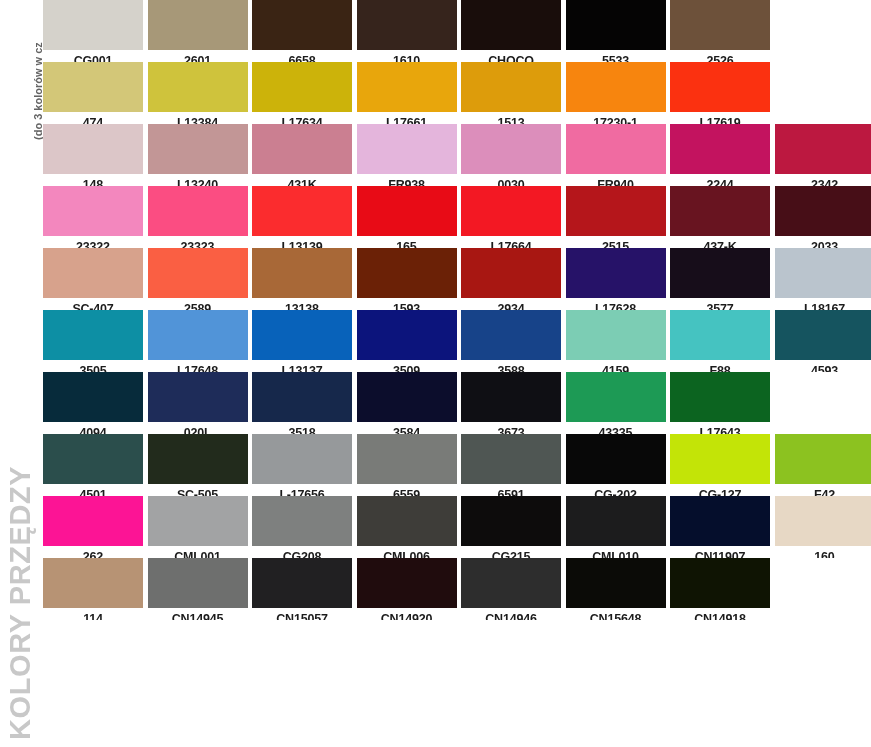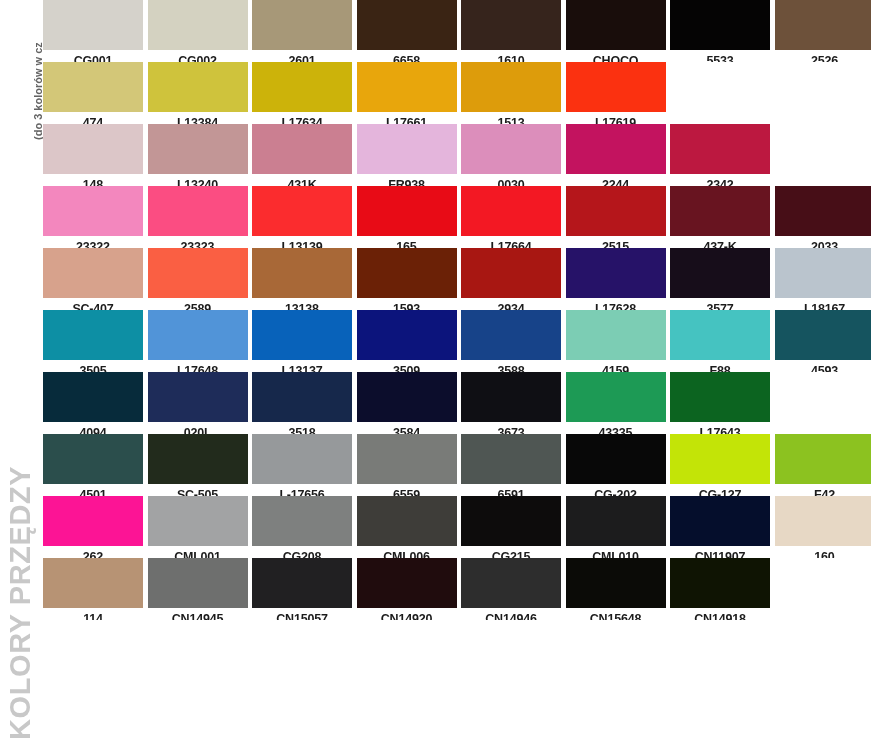--- a/index.html
+++ b/index.html
@@ -117,24 +117,20 @@
     </div>
   </div>
 
   <div id="grid">
       <div class="swatch-row">
         <div class="swatch-cell">
           <div class="swatch-chip" style="background: rgb(213, 210, 203);"></div>
           <div class="swatch-label">CG001</div>
         </div>
         <div class="swatch-cell">
-          <div class="swatch-chip" style="background: rgb(212, 210, 193);"></div>
-          <div class="swatch-label">CG002</div>
-        </div>
-        <div class="swatch-cell">
           <div class="swatch-chip" style="background: rgb(167, 152, 120);"></div>
           <div class="swatch-label">2601</div>
         </div>
         <div class="swatch-cell">
           <div class="swatch-chip" style="background: rgb(58, 36, 20);"></div>
           <div class="swatch-label">6658</div>
         </div>
         <div class="swatch-cell">
           <div class="swatch-chip" style="background: rgb(54, 36, 28);"></div>
           <div class="swatch-label">1610</div>
@@ -167,20 +163,24 @@
         </div>
         <div class="swatch-cell">
           <div class="swatch-chip" style="background: rgb(232, 166, 12);"></div>
           <div class="swatch-label">L17661</div>
         </div>
         <div class="swatch-cell">
           <div class="swatch-chip" style="background: rgb(221, 156, 11);"></div>
           <div class="swatch-label">1513</div>
         </div>
         <div class="swatch-cell">
+          <div class="swatch-chip" style="background: rgb(247, 133, 14);"></div>
+          <div class="swatch-label">17230-1</div>
+        </div>
+        <div class="swatch-cell">
           <div class="swatch-chip" style="background: rgb(251, 49, 16);"></div>
           <div class="swatch-label">L17619</div>
         </div>
       </div>
       <div class="swatch-row">
         <div class="swatch-cell">
           <div class="swatch-chip" style="background: rgb(220, 198, 200);"></div>
           <div class="swatch-label">148</div>
         </div>
         <div class="swatch-cell">
@@ -191,20 +191,24 @@
           <div class="swatch-chip" style="background: rgb(203, 127, 145);"></div>
           <div class="swatch-label">431K</div>
         </div>
         <div class="swatch-cell">
           <div class="swatch-chip" style="background: rgb(228, 181, 220);"></div>
           <div class="swatch-label">FR938</div>
         </div>
         <div class="swatch-cell">
           <div class="swatch-chip" style="background: rgb(220, 142, 187);"></div>
           <div class="swatch-label">0030</div>
+        </div>
+        <div class="swatch-cell">
+          <div class="swatch-chip" style="background: rgb(240, 107, 161);"></div>
+          <div class="swatch-label">FR940</div>
         </div>
         <div class="swatch-cell">
           <div class="swatch-chip" style="background: rgb(195, 19, 95);"></div>
           <div class="swatch-label">2244</div>
         </div>
         <div class="swatch-cell">
           <div class="swatch-chip" style="background: rgb(188, 24, 64);"></div>
           <div class="swatch-label">2342</div>
         </div>
       </div>

